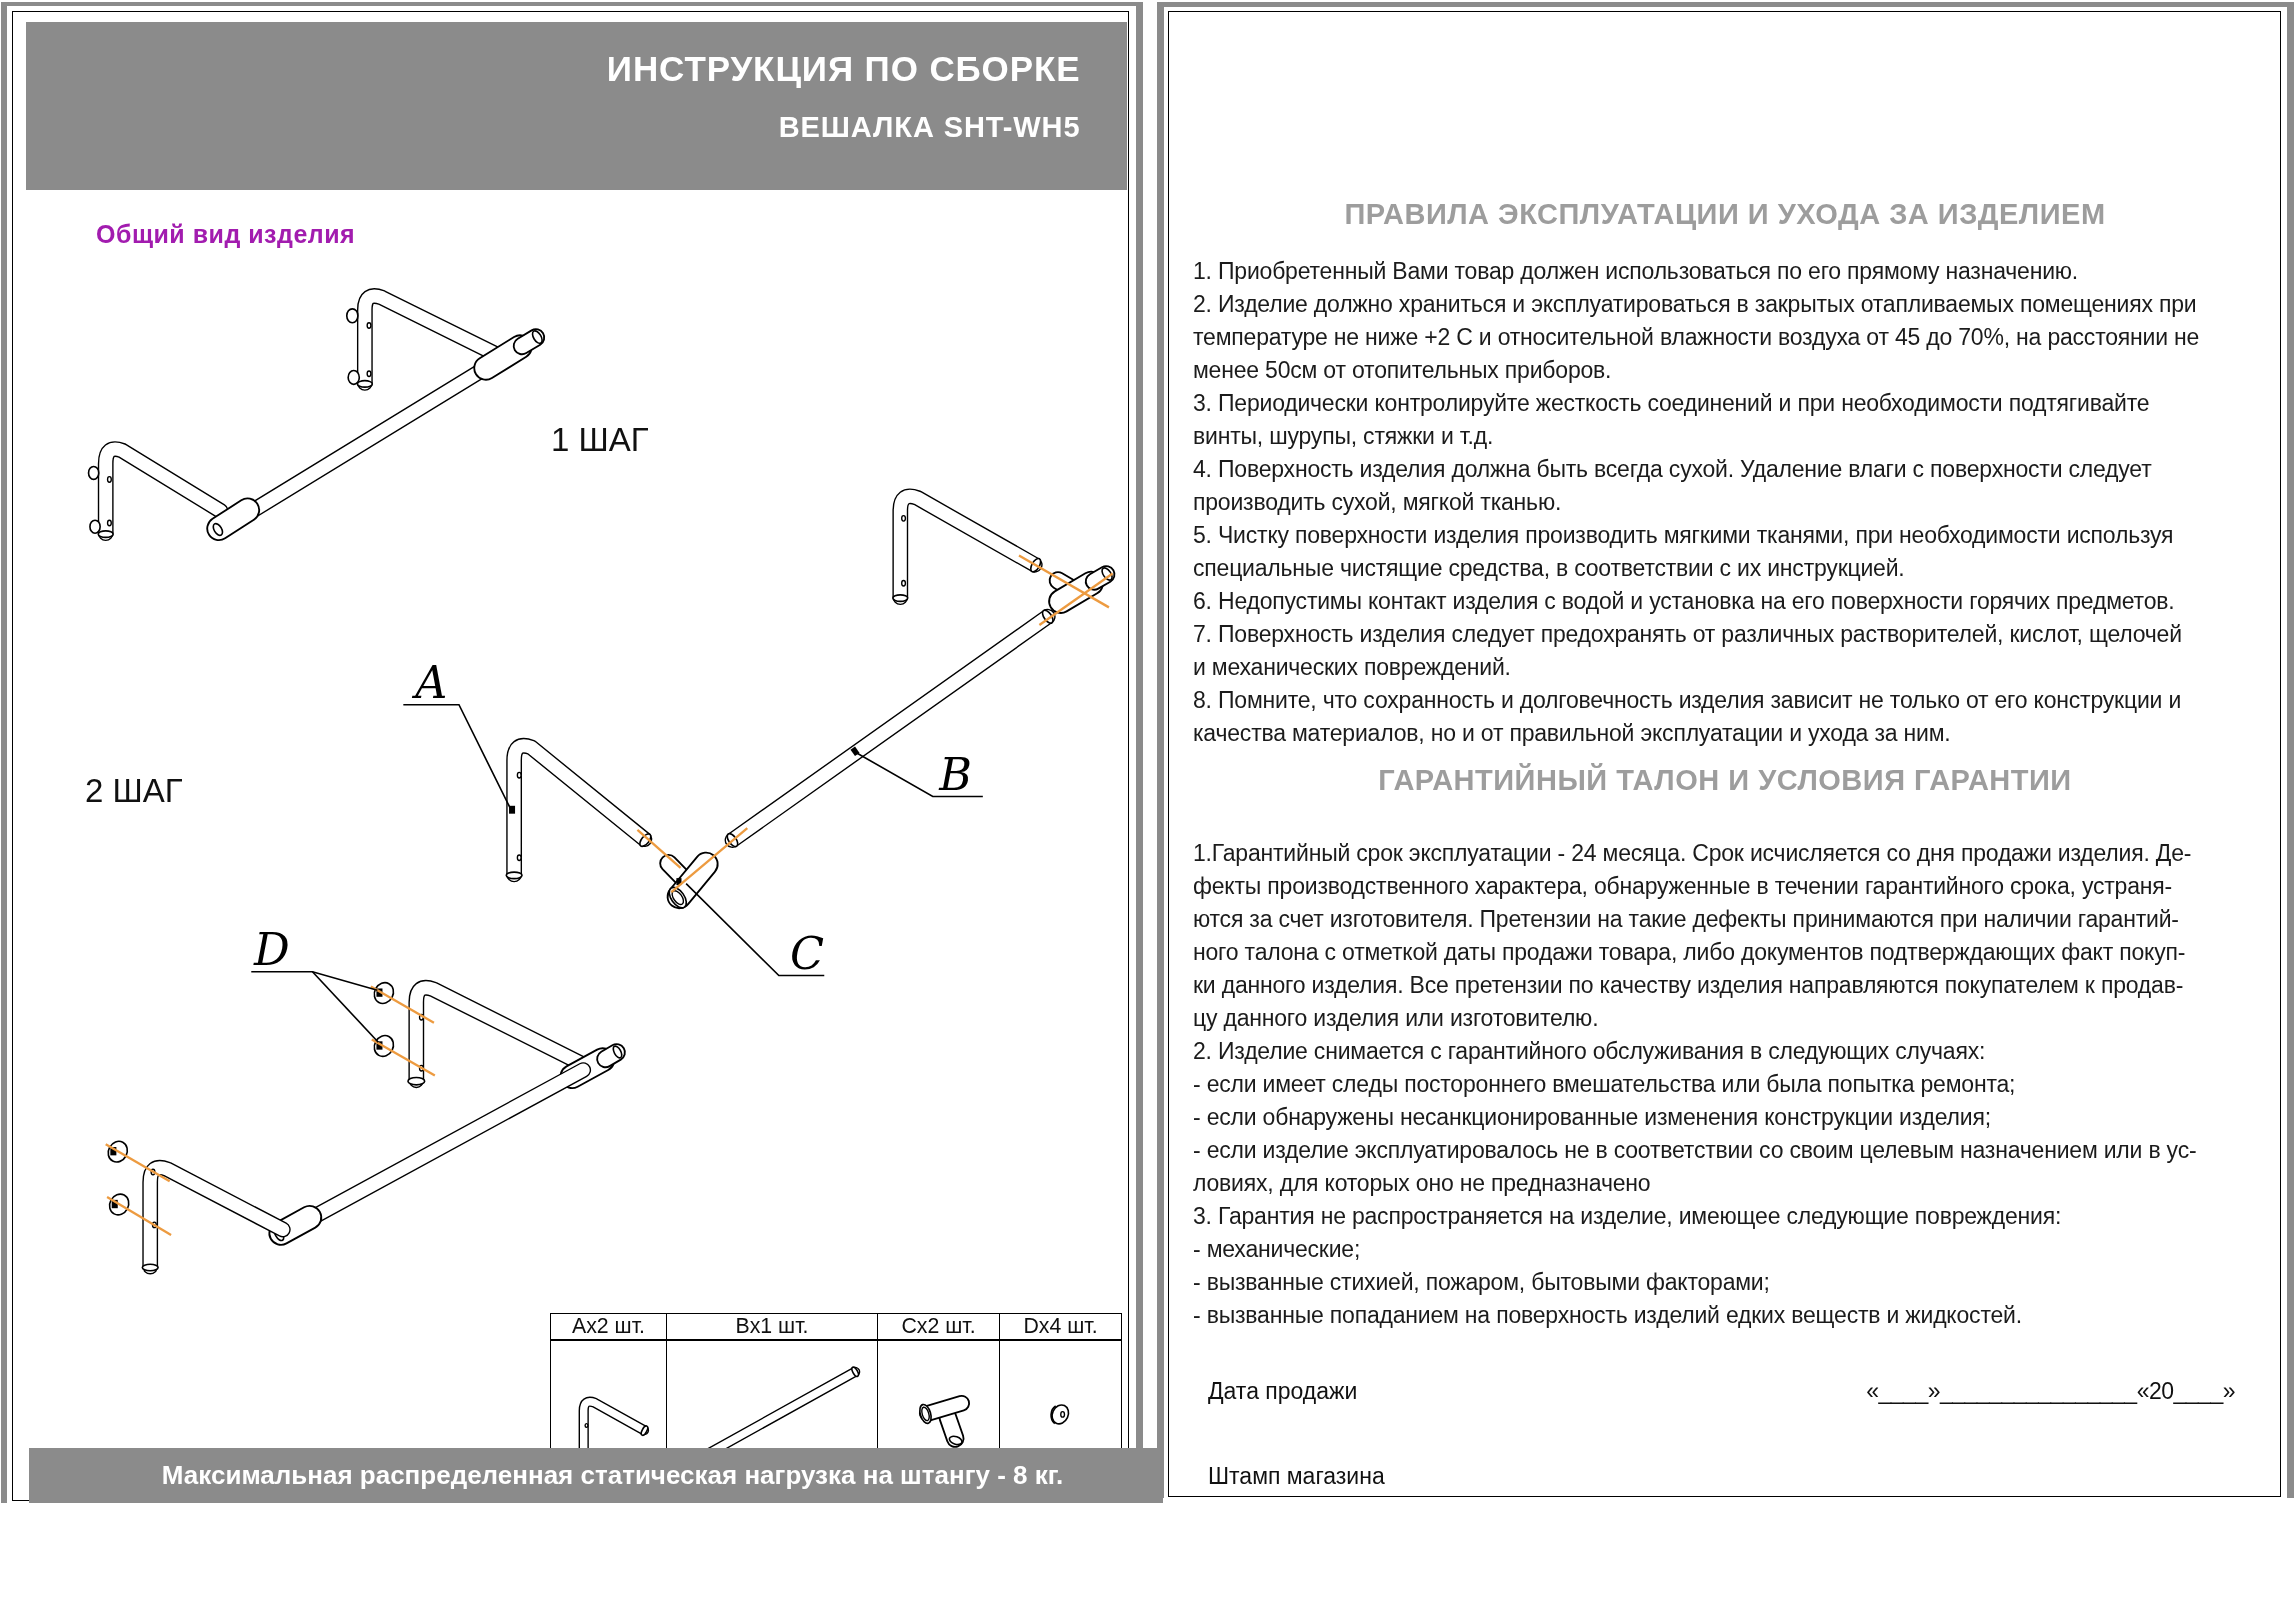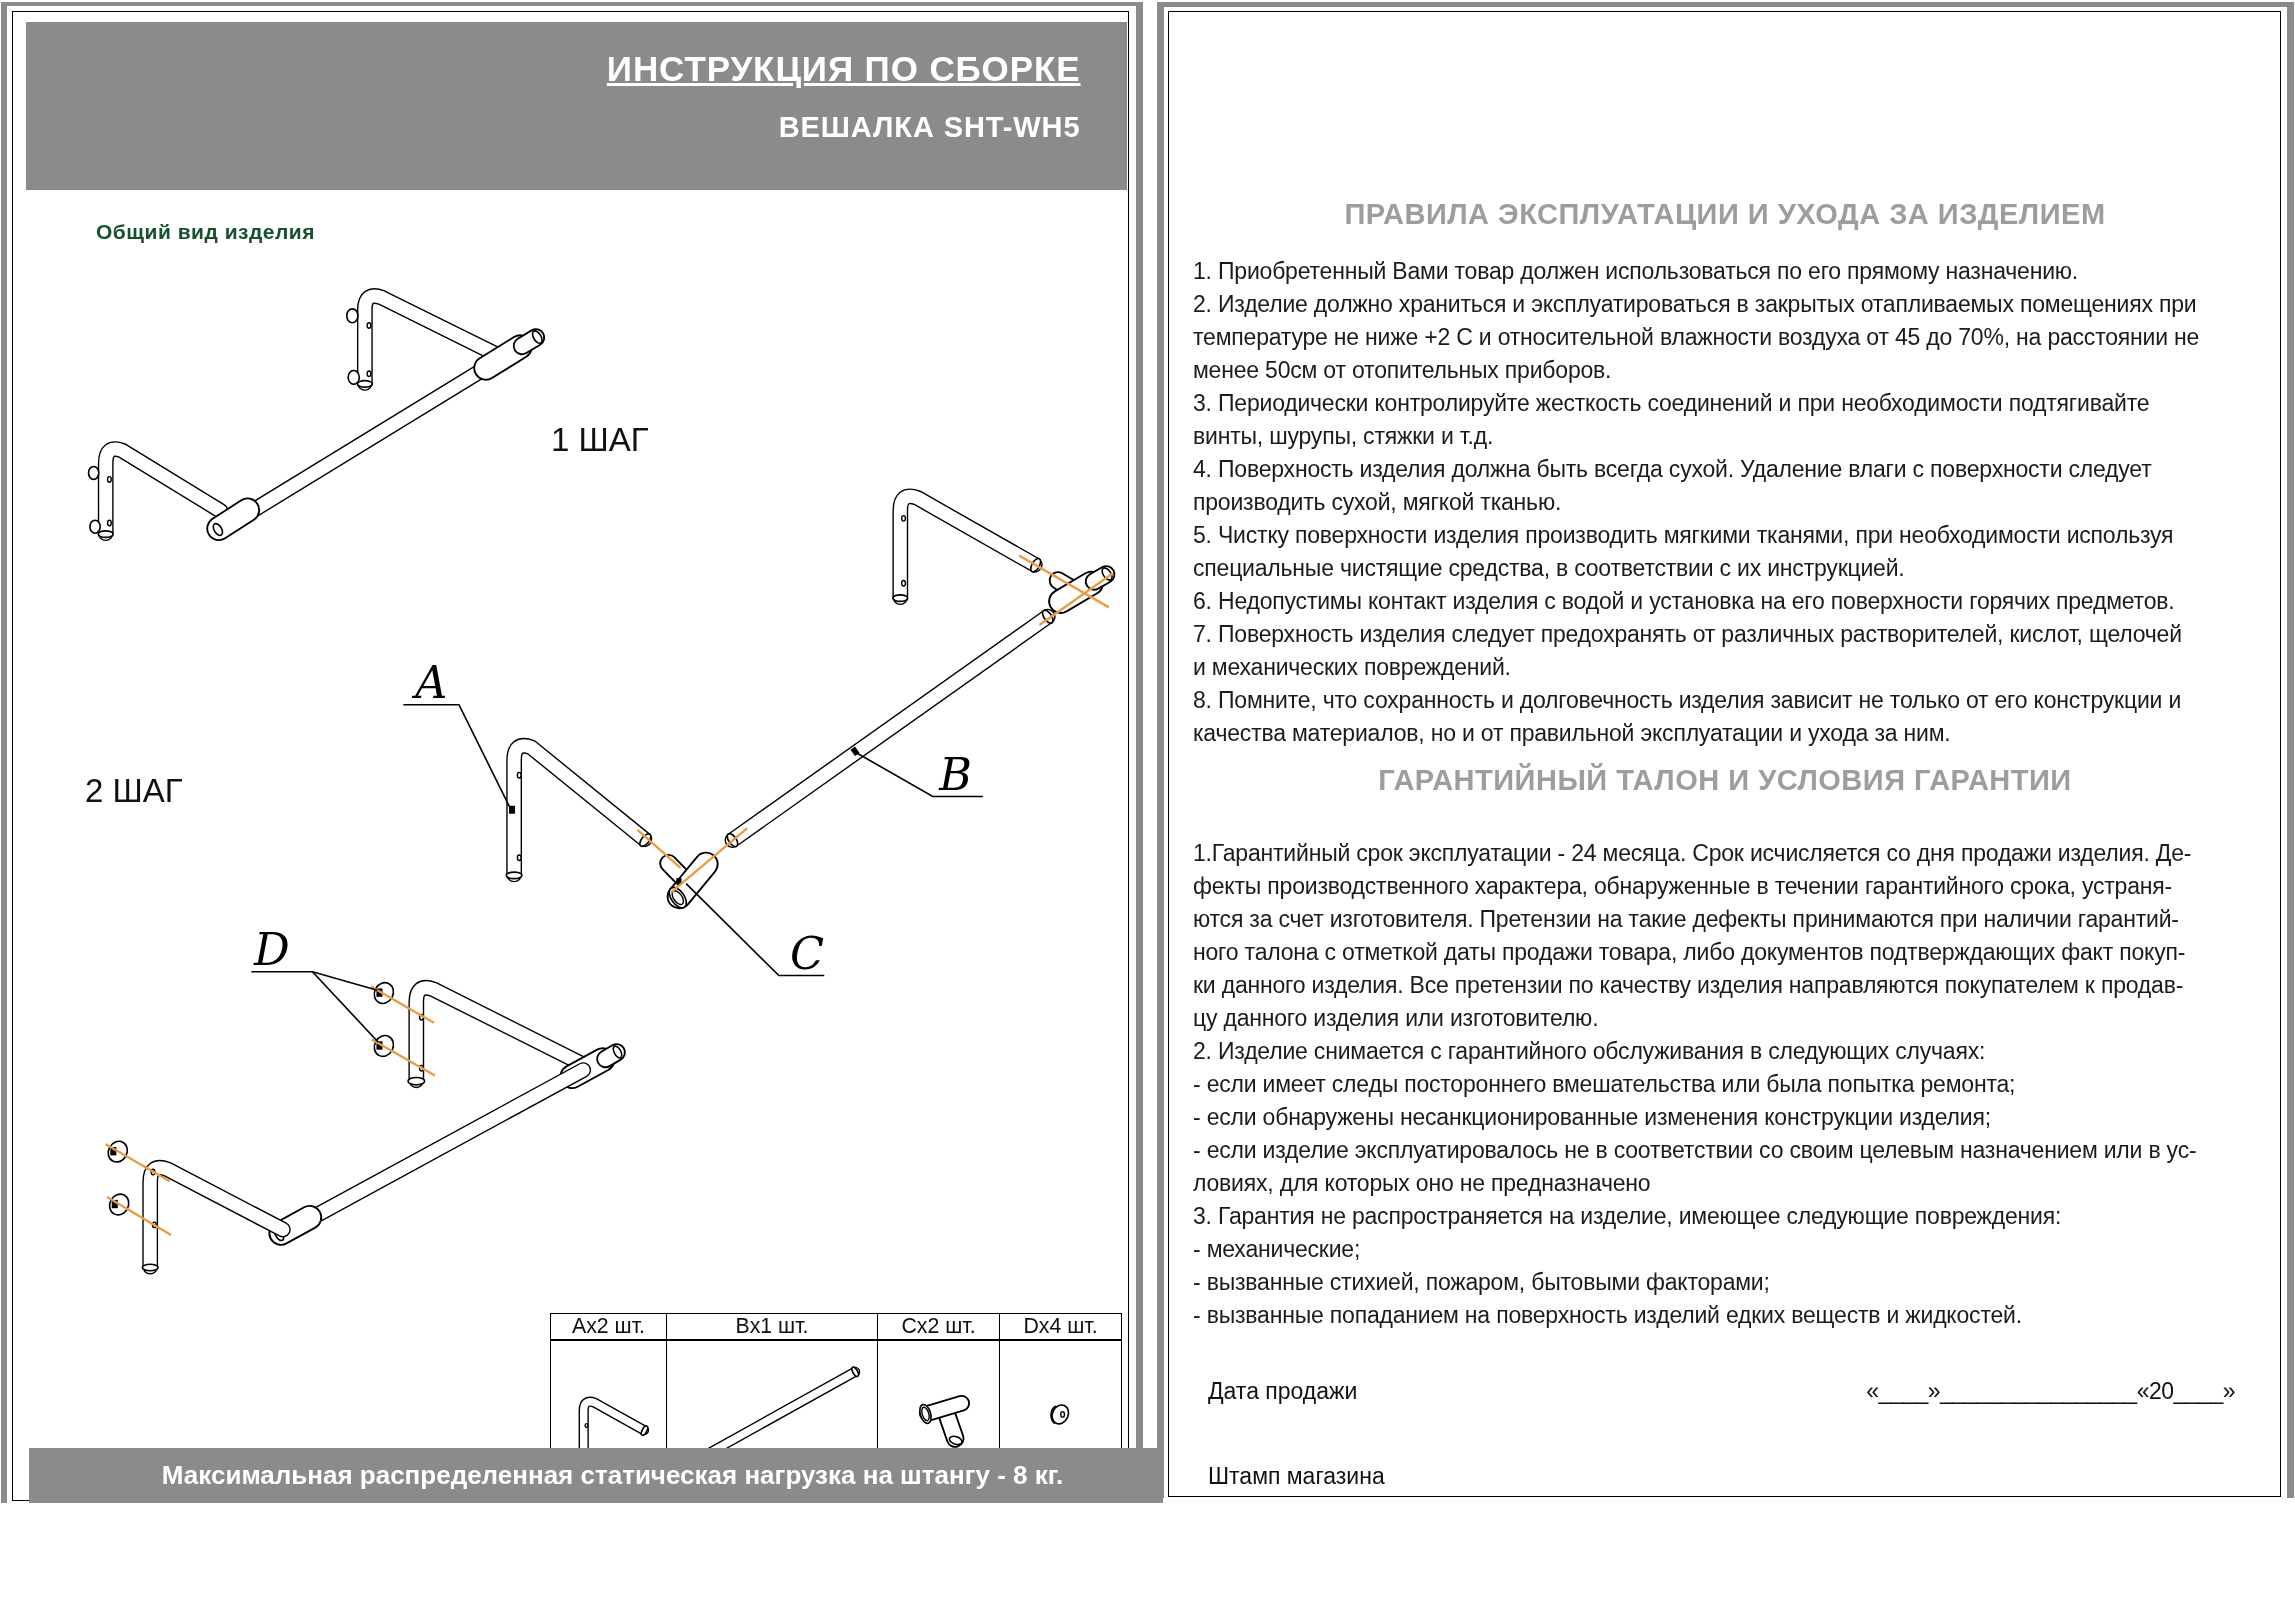--- a/index.html
+++ b/index.html
@@ -4,23 +4,23 @@
 <style>
   html,body{margin:0;padding:0;background:#fff;}
   #root{position:relative;width:2295px;height:1622px;background:#ffffff;overflow:hidden;
         font-family:"Liberation Sans",sans-serif;}
   .abs{position:absolute;}
   .strip{position:absolute;background:#8b8b8b;}
   .frame{position:absolute;border:1.4px solid #000;background:transparent;}
   
   .header-box{position:absolute;left:25.5px;top:22px;width:1101px;height:168px;background:#8b8b8b;}
   .htitle{position:absolute;right:46px;text-align:right;color:#fff;font-weight:bold;letter-spacing:0.9px;white-space:nowrap;}
-  .htitle.l1{top:27px;font-size:35px;text-decoration:underline;}
+  .htitle.l1{top:27px;font-size:35px;}
   .htitle.l2{top:89px;font-size:29px;}
-  .ov-label{position:absolute;left:96px;top:220px;font-size:21px;font-weight:bold;color:#14532d;letter-spacing:0.5px;}
+  .ov-label{position:absolute;left:96px;top:220px;font-size:25px;font-weight:bold;color:#a21caf;letter-spacing:0.5px;}
   .step-label{position:absolute;font-size:33px;color:#111;white-space:nowrap;}
   #step1-label{left:551px;top:421px;}
   #step2-label{left:85px;top:772px;}
   .footer-bar{position:absolute;left:29px;top:1448px;width:1101px;height:55px;background:#8b8b8b;
               display:flex;align-items:center;justify-content:center;padding-left:33px;}
   .footer-bar div{color:#fff;font-weight:bold;font-size:26px;white-space:nowrap;}
   
   .parts{position:absolute;left:550px;top:1313px;border-collapse:collapse;table-layout:fixed;padding-left:40px;}
   .parts th,.parts td{border:1.4px solid #000;padding:0;margin:0;}
   .parts th{height:23px;font-size:21.3px;font-weight:normal;color:#111;border-bottom:2.8px solid #000;}

